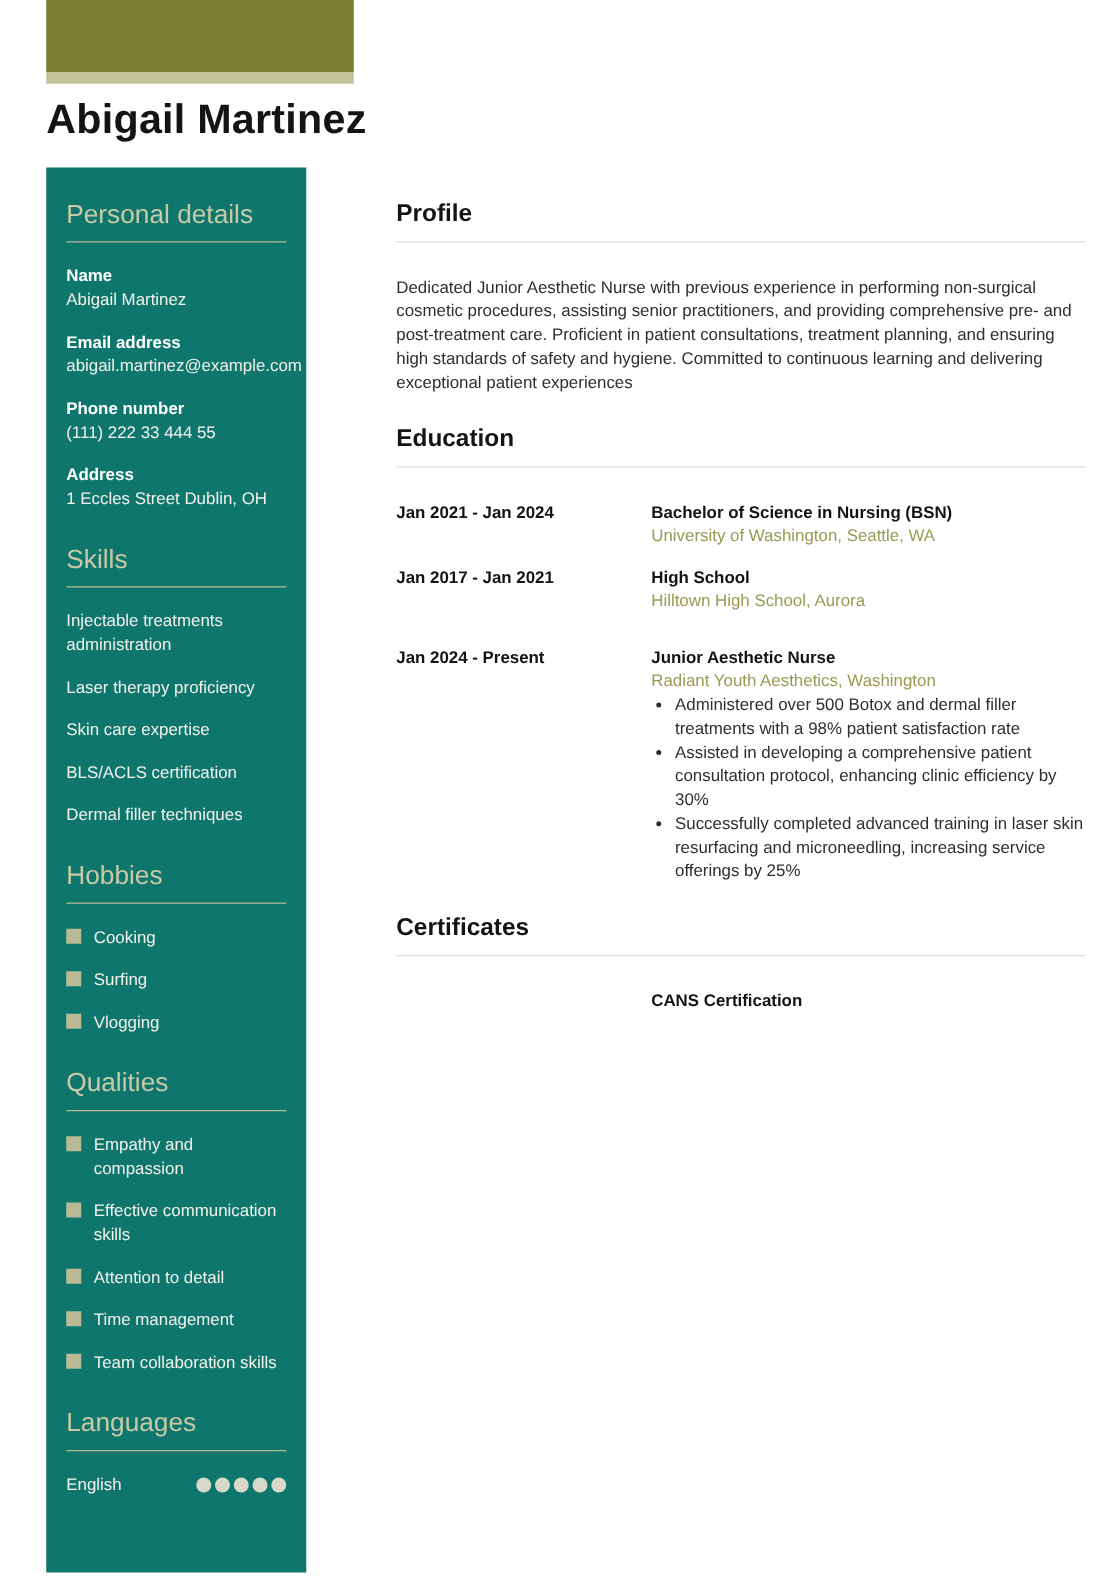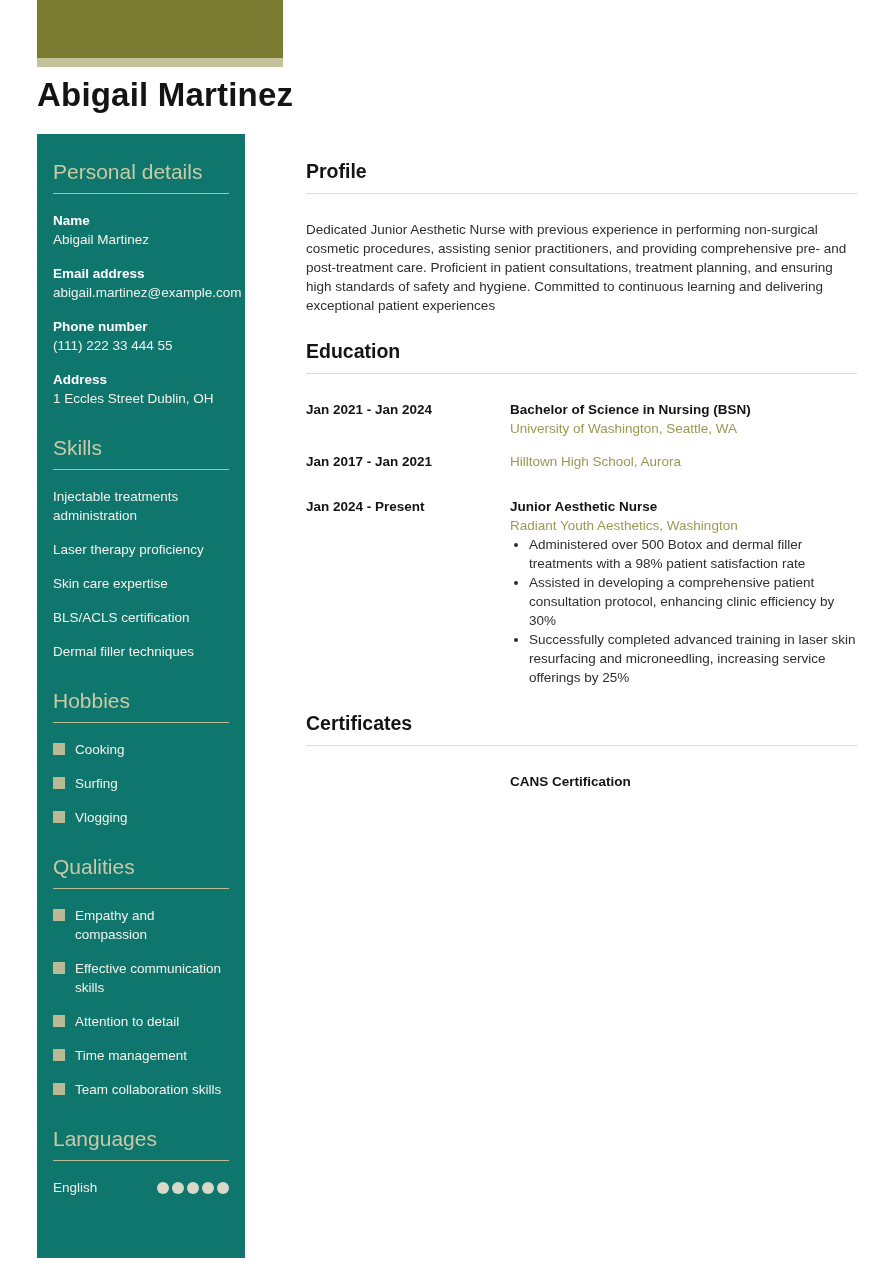--- a/index.html
+++ b/index.html
@@ -77,21 +77,21 @@
   }
   .dots { display: flex; gap: 3px; }
   .dot {
     width: 12px; height: 12px; border-radius: 50%;
     background: rgba(255,255,255,0.30);
   }
   .dot.filled { background: #d9d9ca; }
 
   
   .main {
-    position: absolute; left: 306px; top: 160px;
+    position: absolute; left: 317px; top: 160px;
     width: 551px;
   }
   .main-section { margin-bottom: 25px; }
   .section-heading {
     margin: 0;
     font-size: 19.5px; font-weight: bold; color: #141414;
     padding-bottom: 10px;
     border-bottom: 1px solid #dcdcdc;
   }
   .section-body {
@@ -228,20 +228,21 @@
       <div class="entry">
         <div class="entry-dates">Jan 2021 - Jan 2024</div>
         <div class="entry-content">
           <div class="entry-title">Bachelor of Science in Nursing (BSN)</div>
           <div class="entry-sub">University of Washington, Seattle, WA</div>
         </div>
       </div>
       <div class="entry">
         <div class="entry-dates">Jan 2017 - Jan 2021</div>
         <div class="entry-content">
+          <div class="entry-title">High School</div>
           <div class="entry-sub">Hilltown High School, Aurora</div>
         </div>
       </div>
     </div>
   </div>
 
   <div class="main-section">
     <div class="section-body">
       <div class="entry">
         <div class="entry-dates">Jan 2024 - Present</div>

